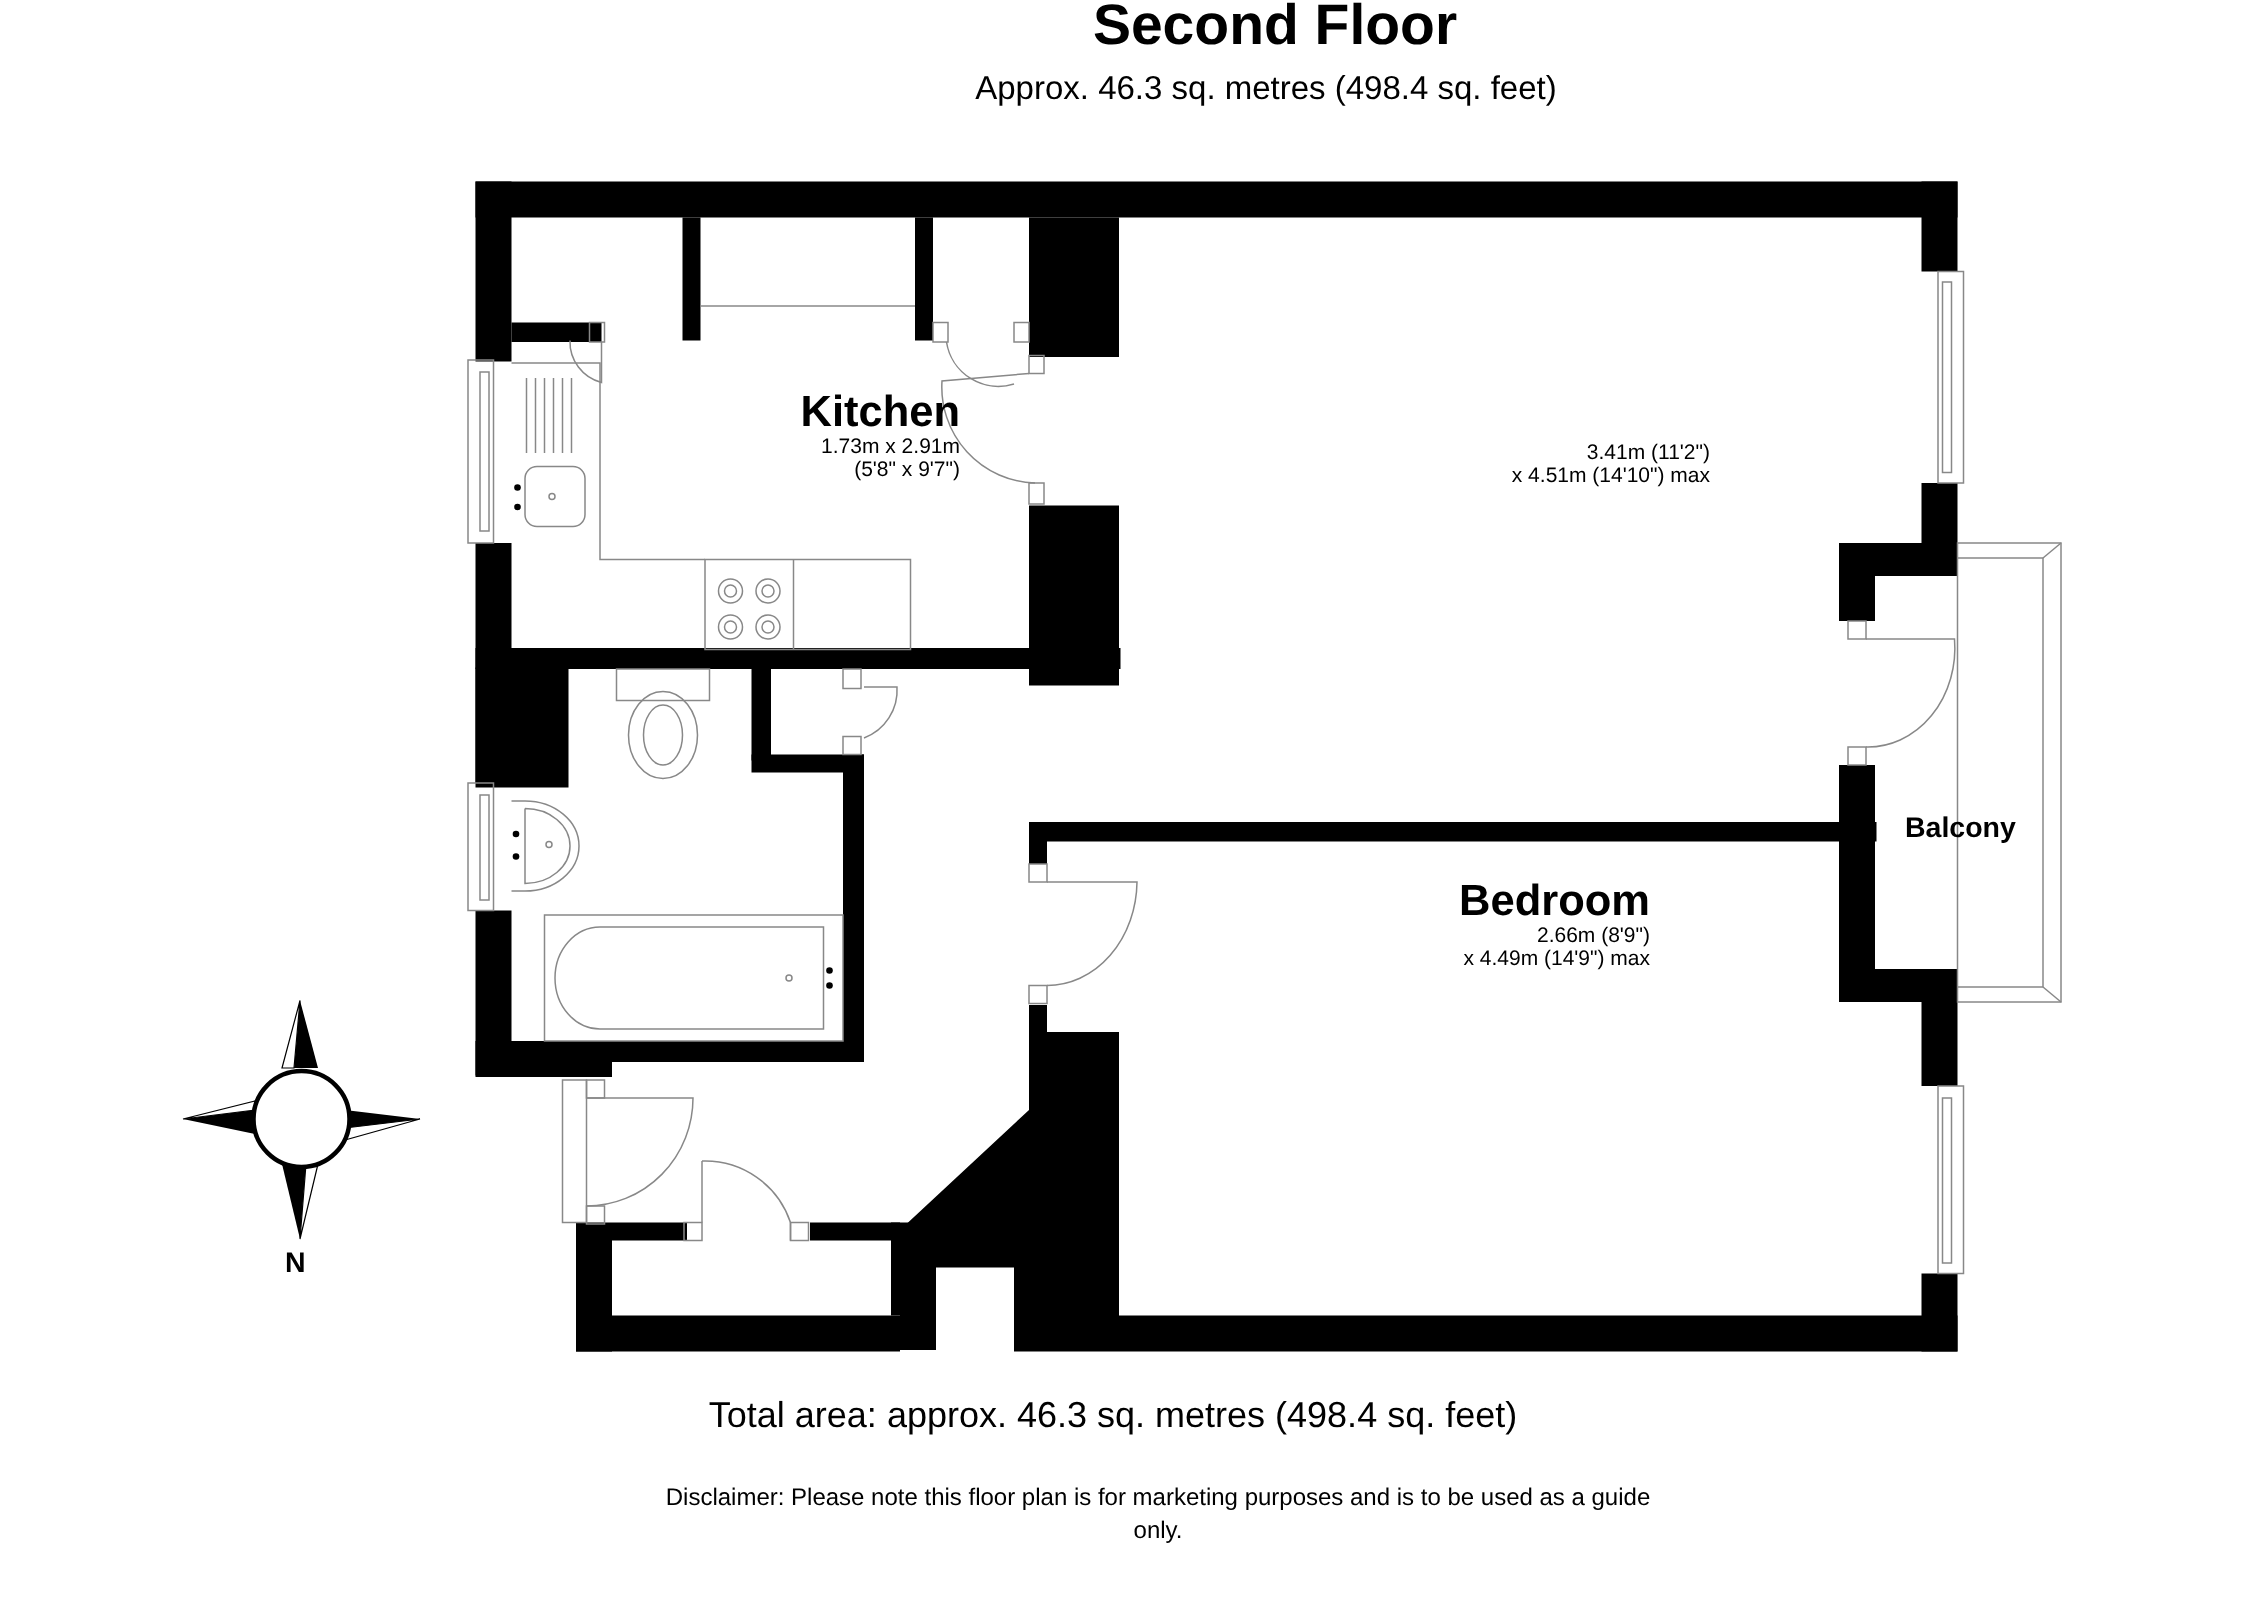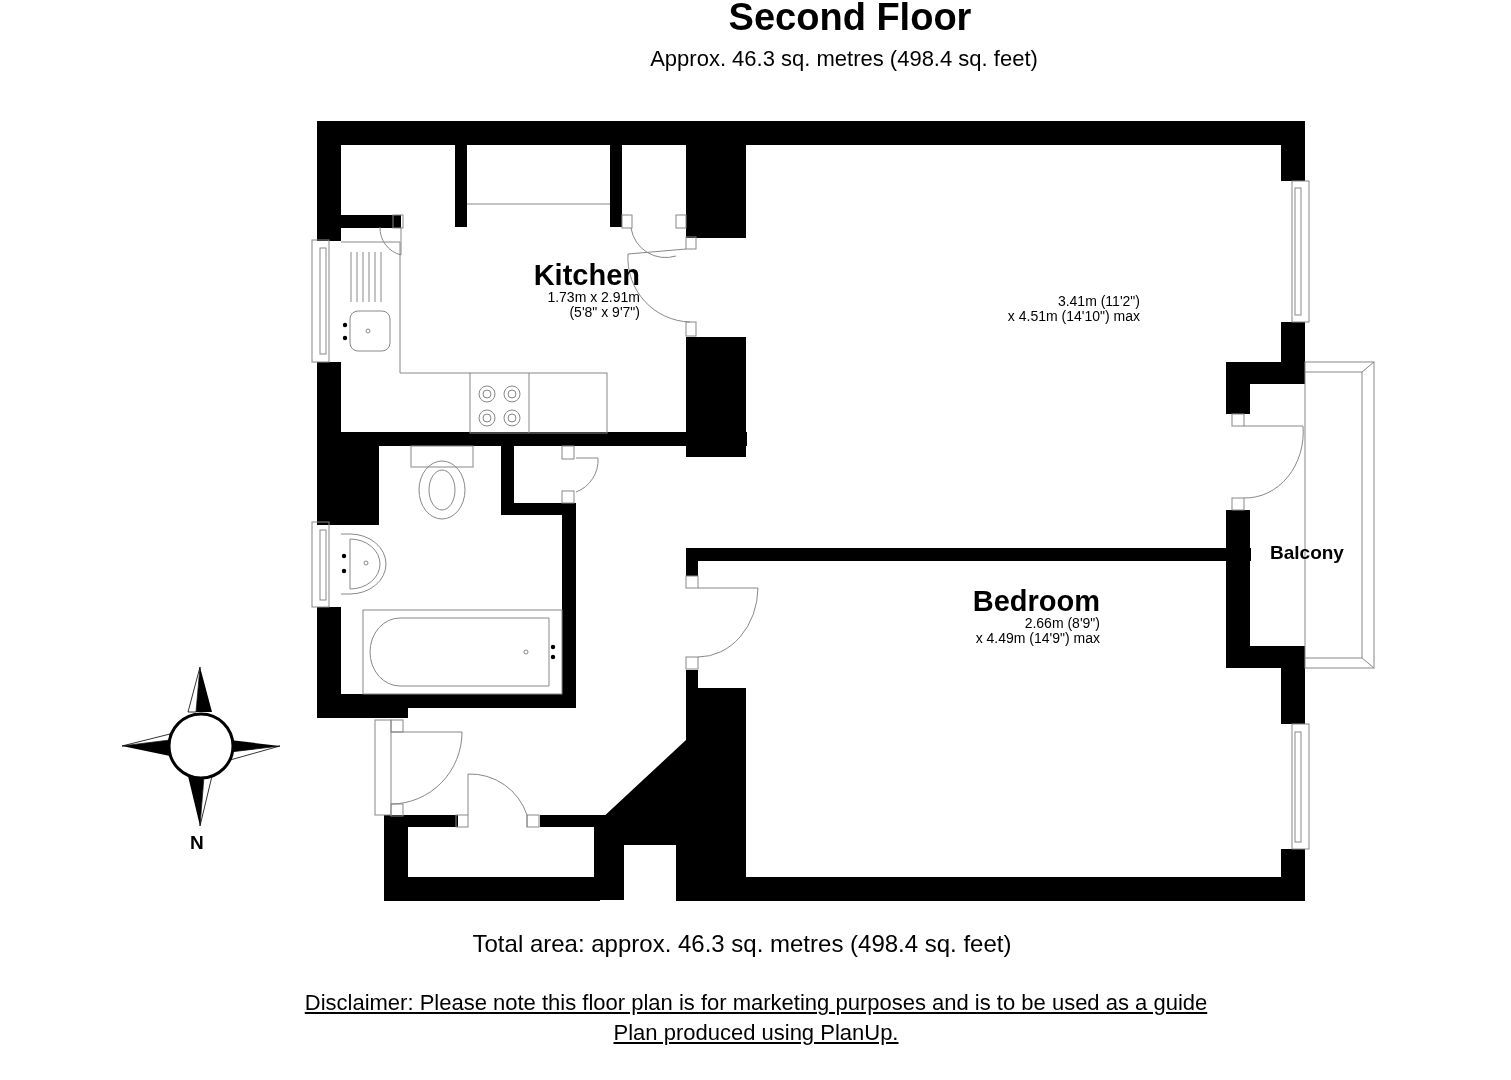--- a/index.html
+++ b/index.html
@@ -6,21 +6,21 @@
   body { width:1511px; height:1080px; position:relative; overflow:hidden; font-family:"Liberation Sans", sans-serif; color:#000; }
   .title { position:absolute; left:0; width:1700px; top:-4px; text-align:center; font-size:38px; font-weight:bold; }
   .subtitle { position:absolute; left:0; width:1688px; top:46px; text-align:center; font-size:22px; }
   svg.plan { position:absolute; left:0; top:0; }
   .room-label { position:absolute; text-align:right; line-height:1.05; }
   .room-name { font-weight:bold; font-size:29px; display:block; }
   .room-dim { font-size:14px; display:block; }
   .balcony-label { position:absolute; left:1270px; top:518px; font-size:19px; font-weight:bold;margin-top:24px; }
   .north { position:absolute; left:190px; top:832px; font-size:19px; font-weight:bold; }
   .total { position:absolute; left:0; width:1484px; top:930px; text-align:center; font-size:24px; }
-  .disclaimer { position:absolute; left:278px; width:956px; top:988px; text-align:center; font-size:22px; line-height:1.35;text-decoration:underline; }
+  .disclaimer { position:absolute; left:294px; width:956px; top:988px; text-align:center; font-size:16px; line-height:1.35; }
 </style>
 </head>
 <body>
 
 <div class="title">Second Floor</div>
 <div class="subtitle">Approx. 46.3 sq. metres (498.4 sq. feet)</div>
 
 <svg class="plan" width="1511" height="1080" viewBox="0 0 1511 1080">
   <g fill="#000">
 
@@ -198,14 +198,14 @@
 </div>
 
 <div class="balcony-label">Balcony</div>
 
 <div class="north">N</div>
 
 <div class="total">Total area: approx. 46.3 sq. metres (498.4 sq. feet)</div>
 
 <div class="disclaimer">
   <div>Disclaimer: Please note this floor plan is for marketing purposes and is to be used as a guide</div>
-  <div>Plan produced using PlanUp.</div>
+  <div>only.</div>
 </div>
 
 </body></html>

